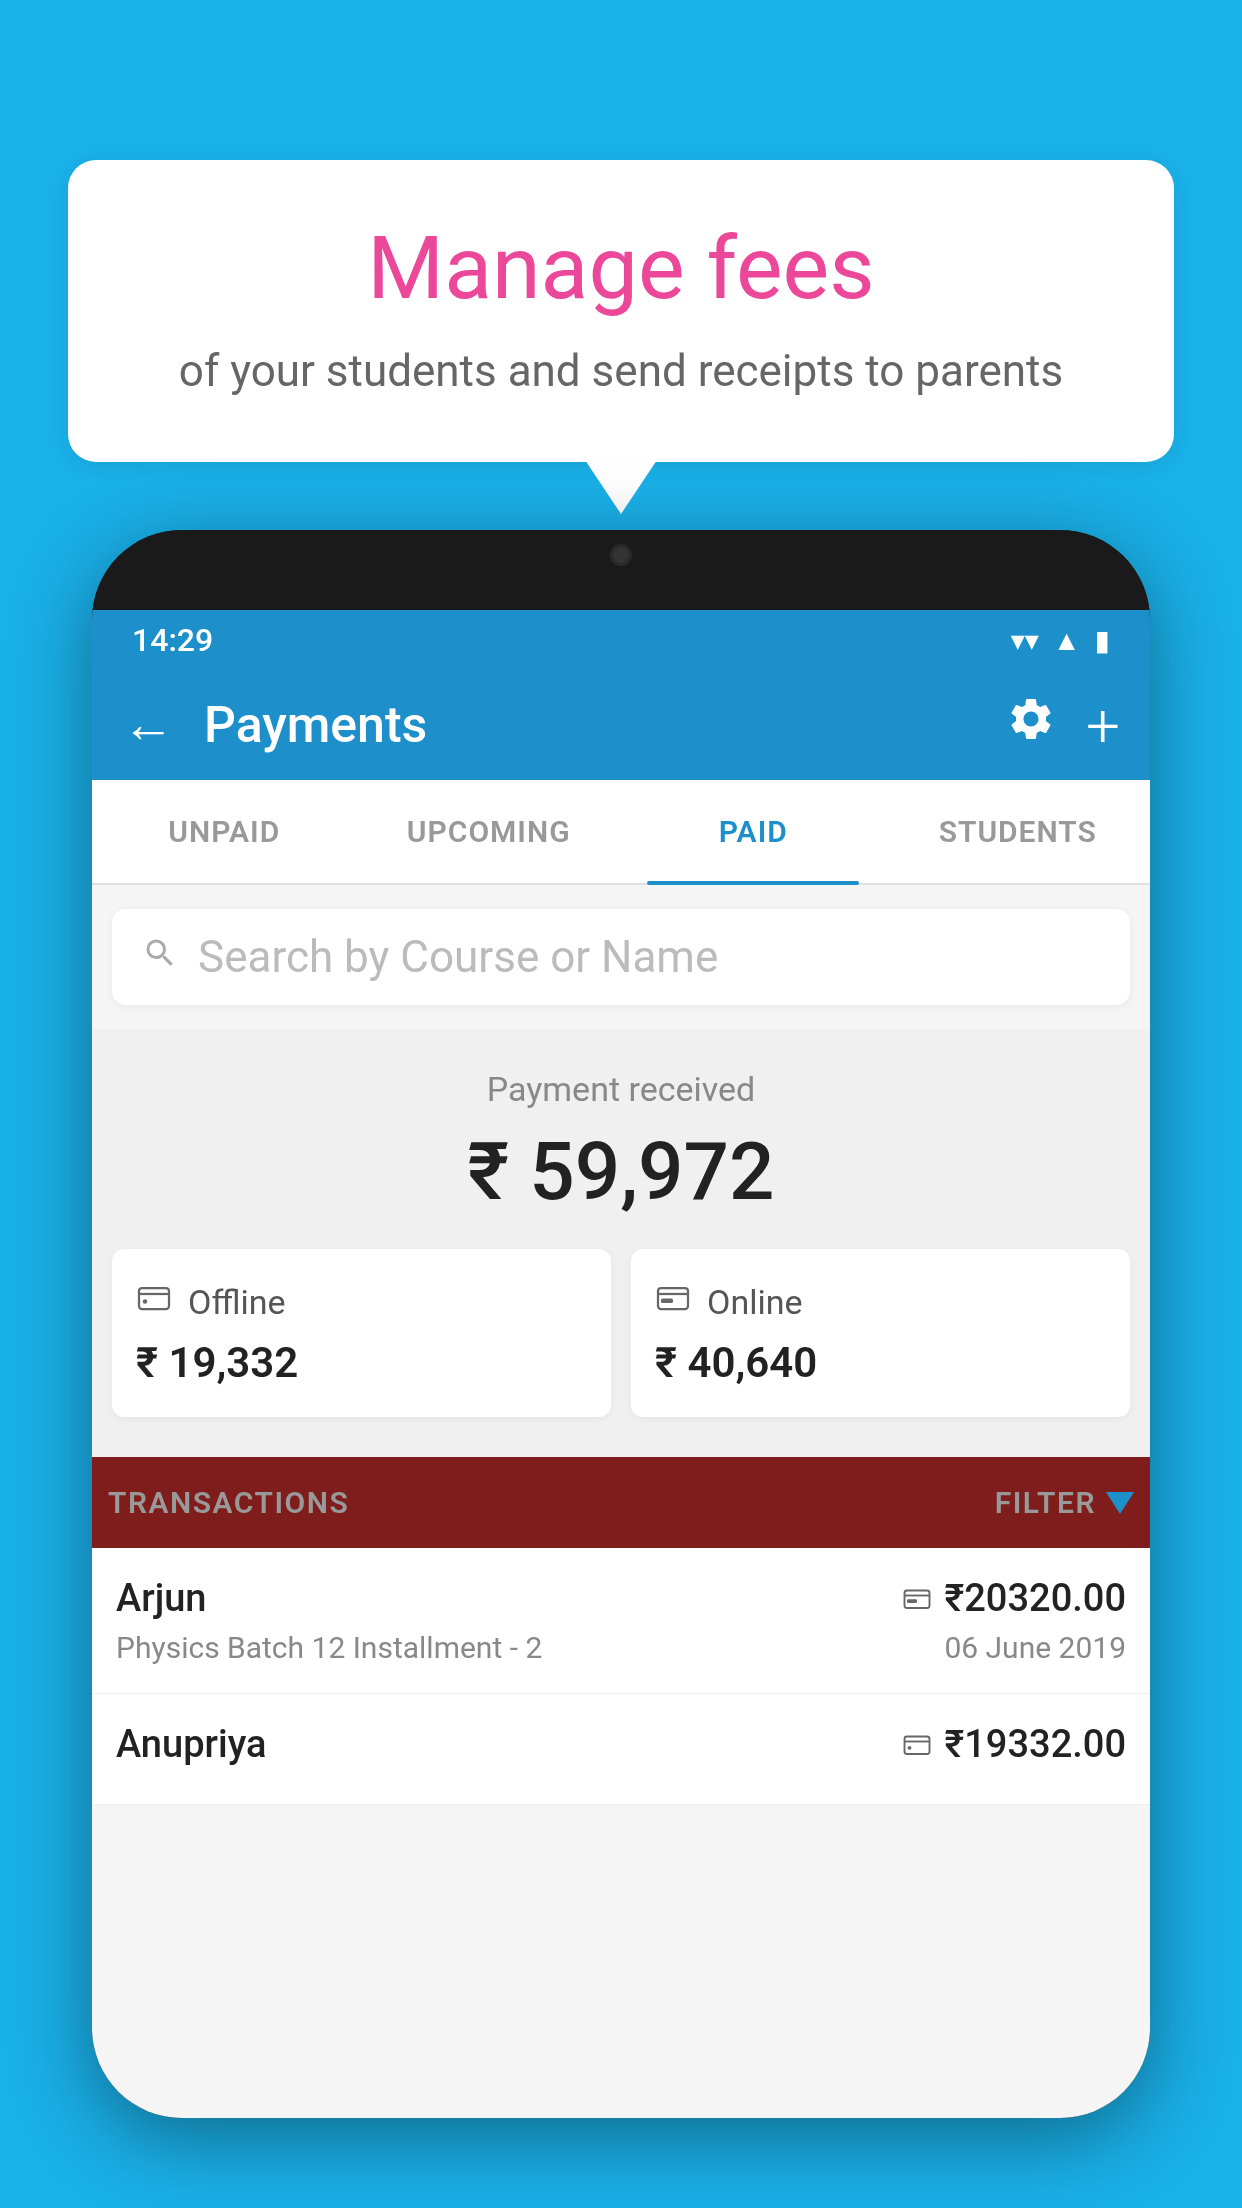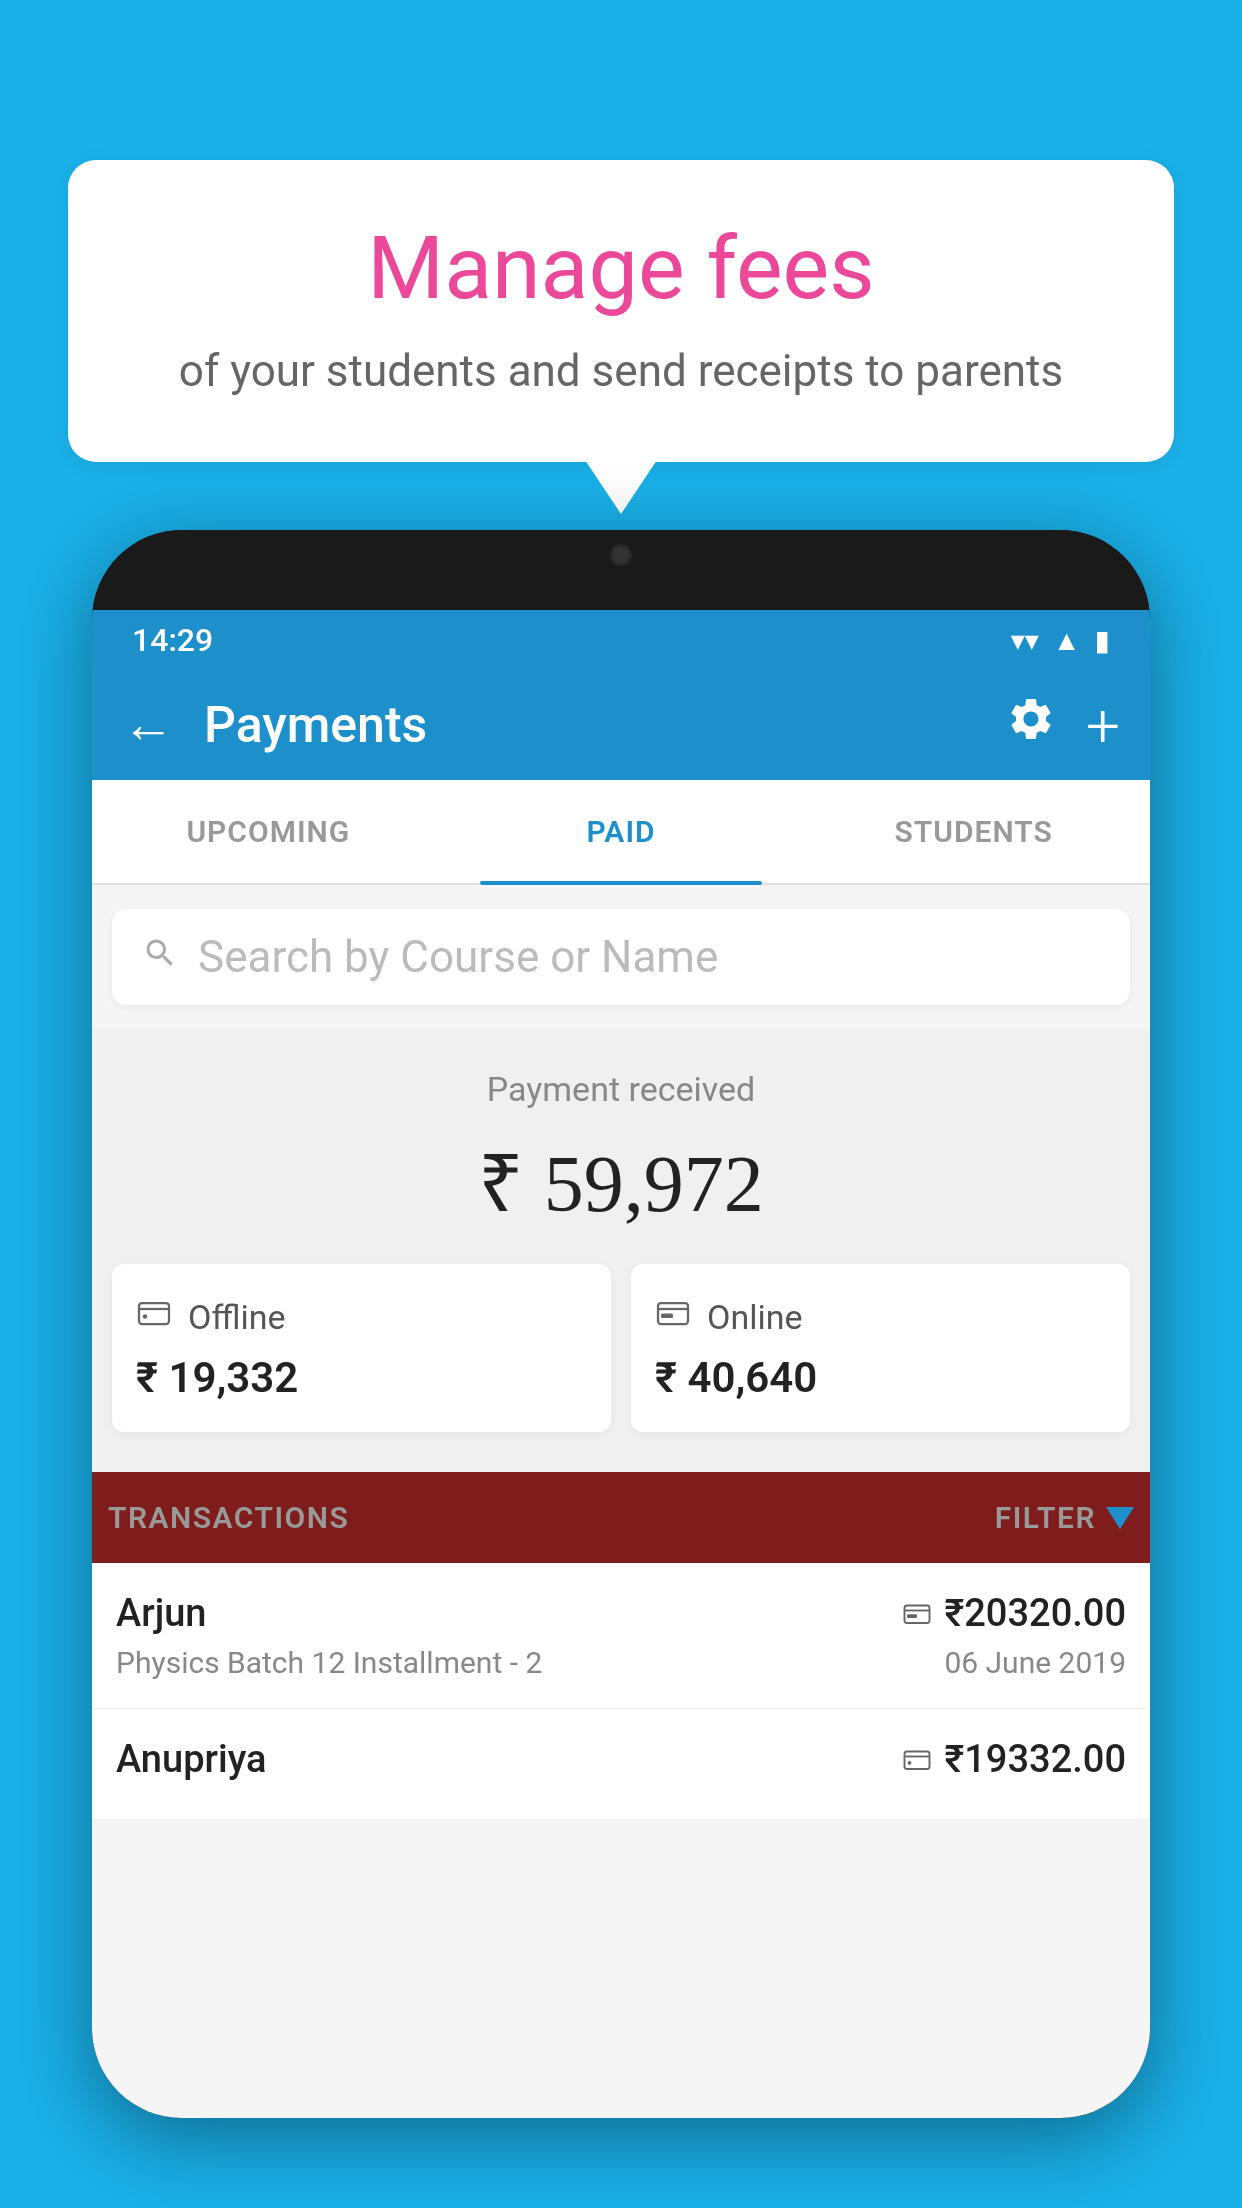--- a/index.html
+++ b/index.html
@@ -238,21 +238,20 @@
       color: #888;
       font-size: 34px;
       margin-bottom: 16px;
     }
 
     .payment-amount {
       color: #222;
       font-size: 80px;
       font-weight: 500;
       margin-bottom: 30px;
-      font-family: Liberation Serif, serif;
     }
 
     .payment-cards {
       display: flex;
       gap: 20px;
       margin-top: 10px;
     }
 
     .payment-card {
       flex: 1;
@@ -404,20 +403,21 @@
           <path d="M19.14 12.94c.04-.3.06-.61.06-.94 0-.32-.02-.64-.07-.94l2.03-1.58a.49.49 0 0 0 .12-.61l-1.92-3.32a.49.49 0 0 0-.59-.22l-2.39.96a7.02 7.02 0 0 0-1.62-.94l-.36-2.54a.484.484 0 0 0-.48-.41h-3.84c-.24 0-.43.17-.47.41l-.36 2.54c-.59.24-1.13.57-1.62.94l-2.39-.96c-.22-.08-.47 0-.59.22L2.74 8.87c-.12.21-.08.47.12.61l2.03 1.58c-.05.3-.09.63-.09.94s.02.64.07.94l-2.03 1.58a.49.49 0 0 0-.12.61l1.92 3.32c.12.22.37.29.59.22l2.39-.96c.5.38 1.03.7 1.62.94l.36 2.54c.05.24.24.41.48.41h3.84c.24 0 .44-.17.47-.41l.36-2.54c.59-.24 1.13-.56 1.62-.94l2.39.96c.22.08.47 0 .59-.22l1.92-3.32c.12-.22.07-.47-.12-.61l-2.01-1.58zM12 15.6c-1.98 0-3.6-1.62-3.6-3.6s1.62-3.6 3.6-3.6 3.6 1.62 3.6 3.6-1.62 3.6-3.6 3.6z"></path>
         </svg>
       </span>
       <span class="plus-icon" style="color:white;font-size:60px;font-weight:300;">+</span>
     </div>
   </div>
 
   <div class="phone-content">
 
     <div class="tabs-bar">
+      <div class="tab">UNPAID</div>
       <div class="tab">UPCOMING</div>
       <div class="tab active">PAID</div>
       <div class="tab">STUDENTS</div>
     </div>
 
     <div class="search-container">
       <span class="search-icon-wrap">
         <svg width="36" height="36" viewBox="0 0 24 24" fill="#aaa">
           <path d="M15.5 14h-.79l-.28-.27A6.471 6.471 0 0 0 16 9.5 6.5 6.5 0 1 0 9.5 16c1.61 0 3.09-.59 4.23-1.57l.27.28v.79l5 4.99L20.49 19l-4.99-5zm-6 0C7.01 14 5 11.99 5 9.5S7.01 5 9.5 5 14 7.01 14 9.5 11.99 14 9.5 14z"></path>
         </svg>

